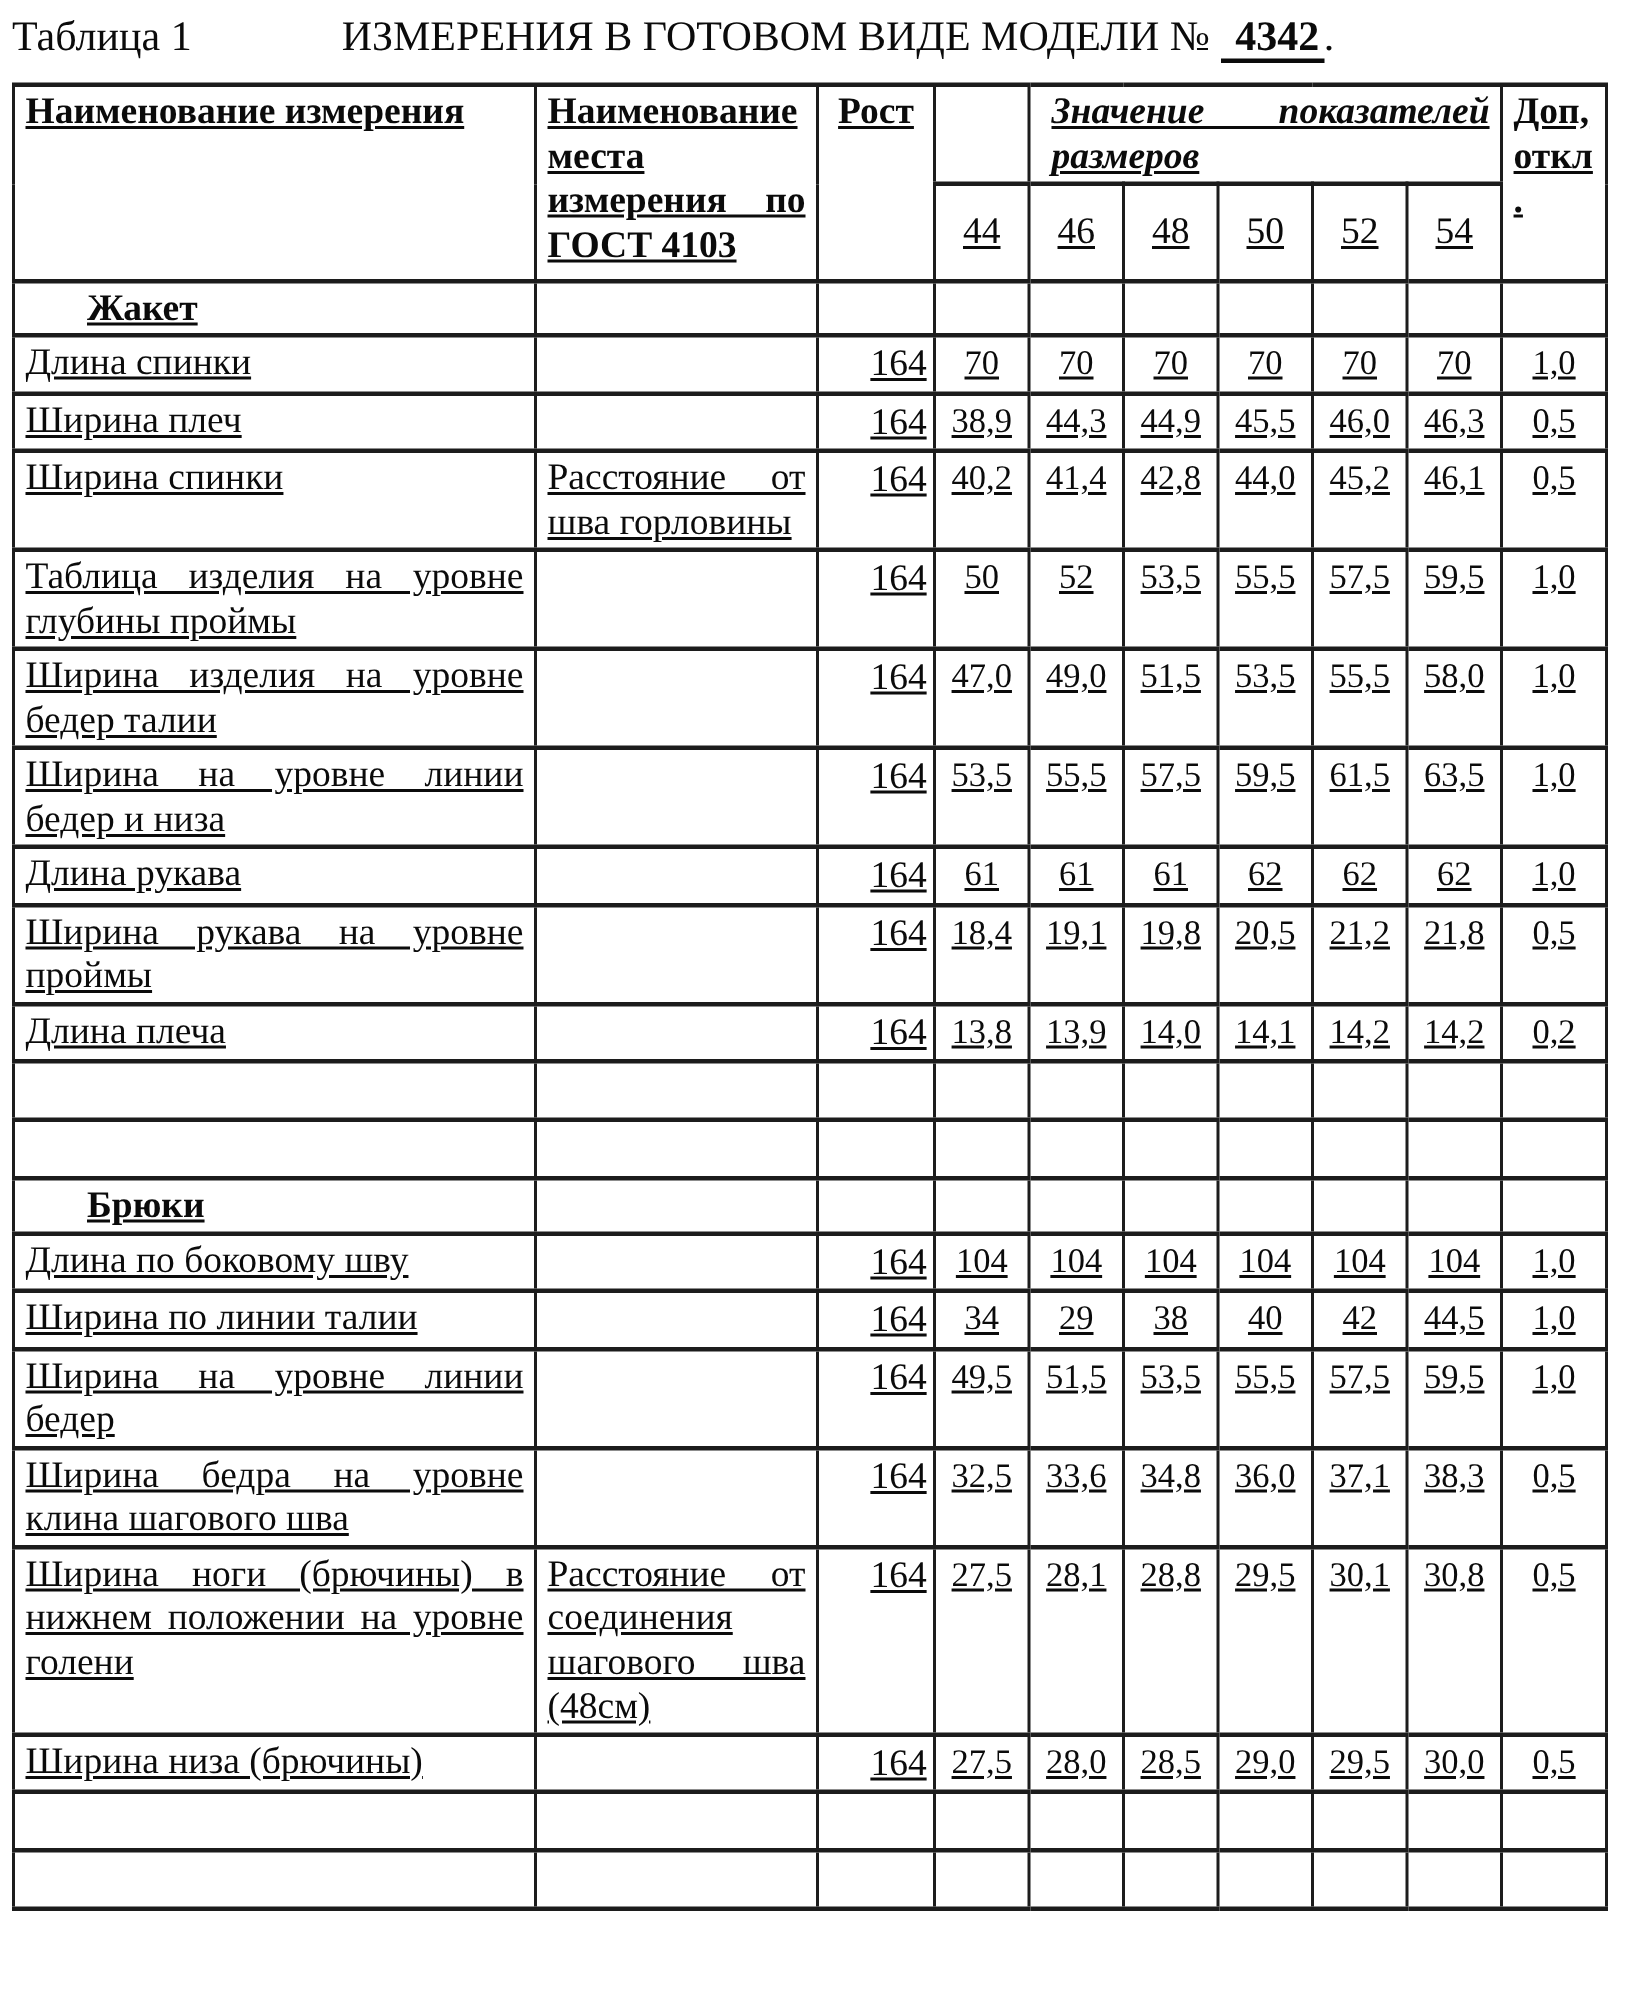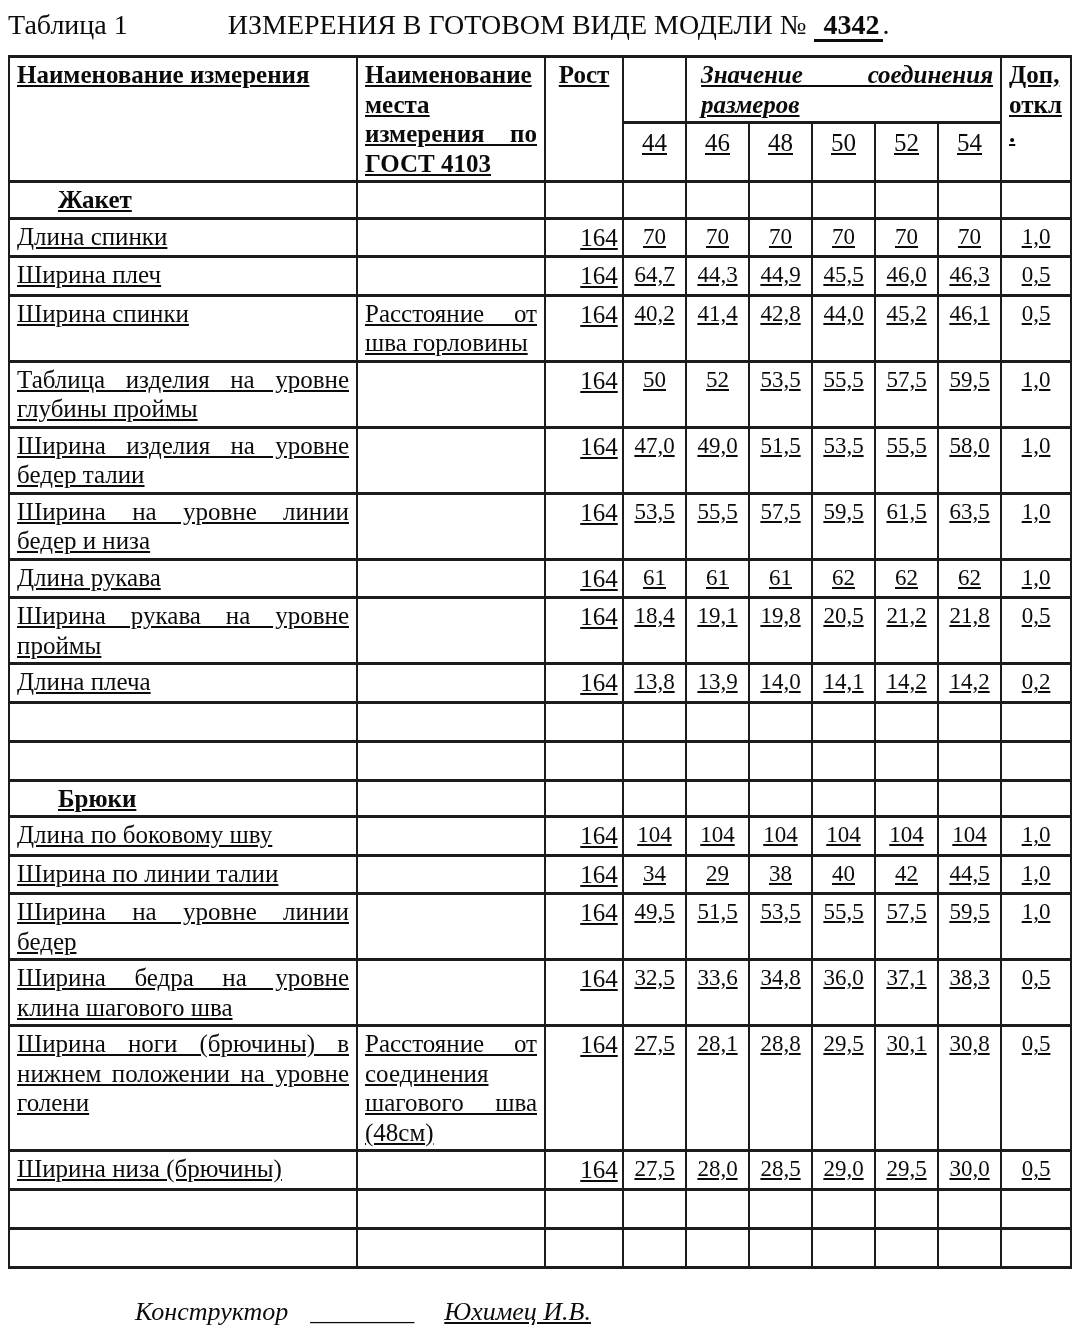--- a/index.html
+++ b/index.html
@@ -59,21 +59,21 @@
   col.c3 { width: 78px;  }
   col.cs { width: 63px;  }
   col.c10{ width: 70px;  }
 
   thead th { font-weight: bold; text-align: left; }
   .hr1 { height: 61px; }
   .hr2 { height: 59px; }
   th.h-place { text-align: justify; }
   th.h-rost  { text-align: center; }
   th.h-values { font-style: italic; text-align: justify; padding-left: 14px; }
-  th.h-size { font-weight: normal; text-align: center; padding: 4px 2px; }
+  th.h-size { font-weight: normal; text-align: center; padding: 16px 2px; }
   th.h-tol { }
 
   td.cell-name  { text-align: justify; }
   td.cell-place { text-align: justify; }
   td.cell-num   { text-align: center; padding: 3px 2px; font-size: 23px; }
   td.cell-rost  { font-size: 25px; padding-left: 32px; }
   tr.section td.cell-name { font-weight: bold; padding-left: 48px; }
   tr.empty td { height: 30px; }
 
   
@@ -118,21 +118,21 @@
         <col class="cs">
         <col class="cs">
       <col class="c10">
     </colgroup>
     <thead>
       <tr class="hr1">
         <th rowspan="2">Наименование измерения</th>
         <th rowspan="2" class="h-place">Наименование места измерения по ГОСТ 4103</th>
         <th rowspan="2" class="h-rost">Рост</th>
         <th></th>
-        <th colspan="5" class="h-values">Значение соединения размеров</th>
+        <th colspan="5" class="h-values">Значение показателей размеров</th>
         <th rowspan="2" class="h-tol">Доп, откл.</th>
       </tr>
       <tr class="hr2">
         <th class="h-size">44</th>
         <th class="h-size">46</th>
         <th class="h-size">48</th>
         <th class="h-size">50</th>
         <th class="h-size">52</th>
         <th class="h-size">54</th>
       </tr>
@@ -159,21 +159,21 @@
       <td class="cell-num">70</td>
       <td class="cell-num">70</td>
       <td class="cell-num">70</td>
       <td class="cell-num">70</td>
       <td class="cell-num">1,0</td>
     </tr>
         <tr class="data">
       <td class="cell-name">Ширина плеч</td>
       <td class="cell-place"></td>
       <td class="cell-num cell-rost">164</td>
-      <td class="cell-num">64,7</td>
+      <td class="cell-num">38,9</td>
       <td class="cell-num">44,3</td>
       <td class="cell-num">44,9</td>
       <td class="cell-num">45,5</td>
       <td class="cell-num">46,0</td>
       <td class="cell-num">46,3</td>
       <td class="cell-num">0,5</td>
     </tr>
         <tr class="data">
       <td class="cell-name">Ширина спинки</td>
       <td class="cell-place">Расстояние от шва горловины</td>
@@ -386,17 +386,14 @@
       <td class="cell-num"></td>
       <td class="cell-num"></td>
       <td class="cell-num"></td>
       <td class="cell-num"></td>
       <td class="cell-num"></td>
       <td class="cell-num"></td>
     </tr>
       </tbody>
   </table>
 
-  <div class="footer">
-    <span>Конструктор</span><span class="sig-blank">________</span><span class="sig-name">Юхимец И.В.</span>
-  </div>
 
 </div>
 
 </body></html>

